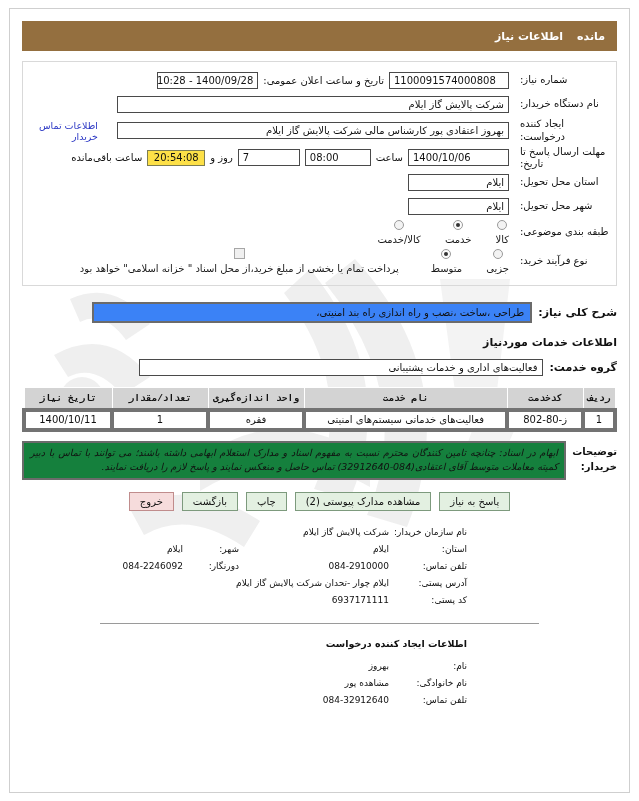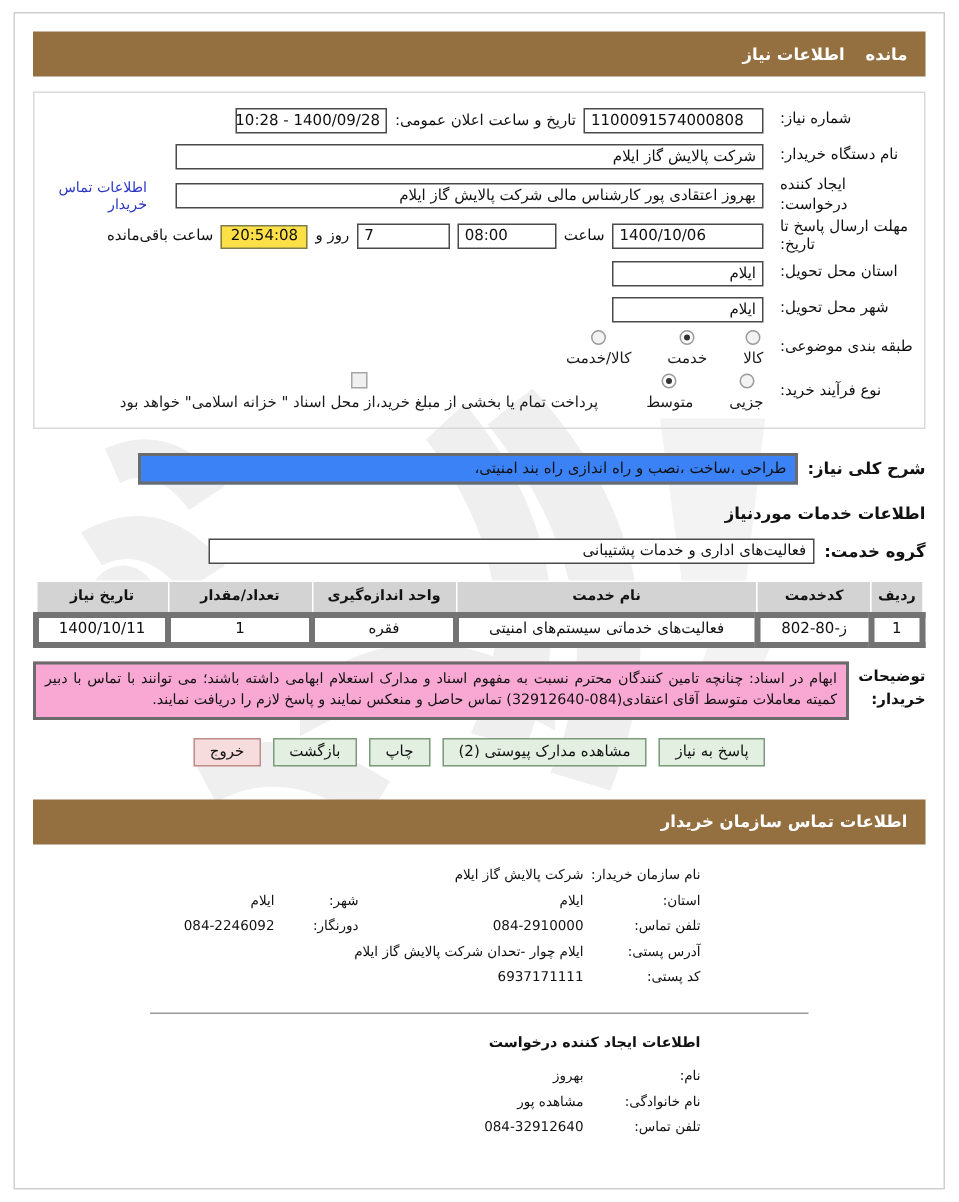--- a/index.html
+++ b/index.html
@@ -187,20 +187,21 @@
     font-size: 10px;
   }
   table.items th {
     background: #d3d3d3;
     color: #111;
     font-weight: bold;
     border: 1px solid #ffffff;
     height: 22px;
     padding: 2px 4px;
     font-size: 9.5px;
+    font-family: Liberation Mono, monospace;
   }
   table.items td {
     background: #ffffff;
     border: 4px solid #737373;
     height: 20px;
     text-align: center;
     padding: 2px 4px;
     color:#111;
   }
   table.items td.idx { width: 24px; }
@@ -214,24 +215,24 @@
   .notes-wrap {
     display:flex; align-items:stretch; gap:5px;
     margin: 9px 12px 0 12px;
   }
   .notes-lbl {
     font-size: 10px; font-weight: bold; color:#111;
     width: 46px; flex:0 0 auto; line-height: 1.5; text-align: right;
     padding-top: 3px;
   }
   .notes-box {
-    border: 2px solid #6b6b6b; background:#f9a8d4;
+    border: 2px solid #6b6b6b; background:#15803d;
     flex: 1 1 auto; min-height: 36px;
     font-size: 9.5px; color:#111; line-height: 1.55;
-    padding: 3px 6px; text-align: justify;
+    padding: 3px 6px; text-align: justify; font-style: italic;
   }
 
   
   .actions {
     display:flex; justify-content:center; align-items:center;
     gap: 8px; margin: 12px 12px 0 12px;
   }
   .btn {
     border: 1px solid #7d9a7d;
     background: #e3f0e1;
@@ -427,23 +428,20 @@
     </div>
 
     <div class="actions">
       <button class="btn">پاسخ به نیاز</button>
       <button class="btn">مشاهده مدارک پیوستی (2)</button>
       <button class="btn">چاپ</button>
       <button class="btn">بازگشت</button>
       <button class="btn danger">خروج</button>
     </div>
 
-    <div class="bar bar-2">
-      <span>اطلاعات تماس سازمان خریدار</span>
-    </div>
 
     <div class="contact">
 
       <div class="crow">
         <span class="ck">نام سازمان خریدار:</span>
         <span class="cv">شرکت پالایش گاز ایلام</span>
       </div>
 
       <div class="crow">
         <span class="ck">استان:</span>

